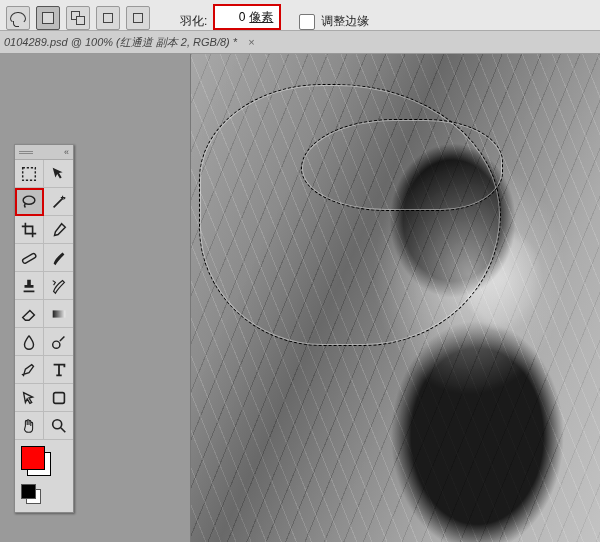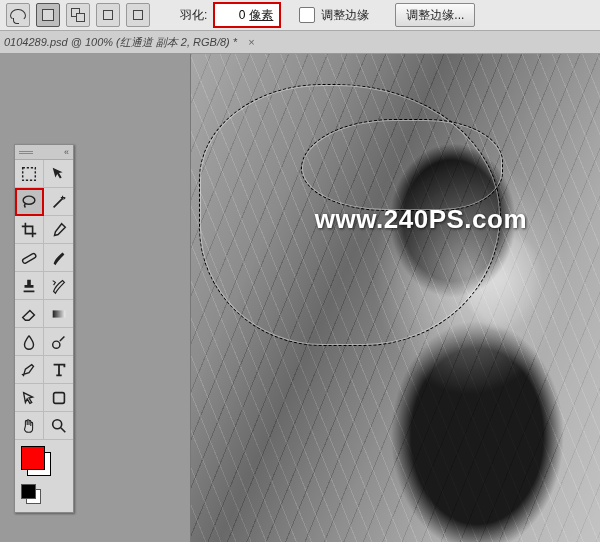--- a/index.html
+++ b/index.html
@@ -1,20 +1,20 @@
 <!DOCTYPE html>
 <html><head>
 <meta charset="utf-8">
 <style>
   html,body{margin:0;padding:0;width:600px;height:542px;overflow:hidden;
     font-family:"Microsoft YaHei","SimSun",sans-serif;font-size:12px;
     background:#b5b5b5;color:#222;}
   
   .optbar{height:30px;background:#e8e8e8;border-bottom:1px solid #aaa;
-    display:flex;align-items:center;padding:0 6px;gap:6px;}
+    display:flex;align-items:flex-end;padding:0 6px;gap:6px;}
   .ico-btn{width:22px;height:22px;border:1px solid #999;background:#d9d9d9;
     display:flex;align-items:center;justify-content:center;border-radius:2px;}
   .ico-btn.sel{background:#bdbdbd;border-color:#555;}
   .ico-sq{width:12px;height:12px;border:1.5px solid #444;background:#d9d9d9;box-sizing:border-box;}
   .dbl-sq{position:relative;width:14px;height:14px;}
   .dbl-sq .s{position:absolute;width:9px;height:9px;border:1.5px solid #444;box-sizing:border-box;background:#d9d9d9;}
   .dbl-sq .s1{left:0;top:0;}
   .dbl-sq .s2{right:0;bottom:0;}
   .sm-sq{width:10px;height:10px;border:1.5px solid #444;box-sizing:border-box;}
   .lbl{color:#222;}
@@ -106,23 +106,20 @@
   <span style="width:18px"></span>
   <span class="lbl">羽化:</span>
   <div class="feather-box">
     <input value="0" style="">
     <span>像素</span>
   </div>
   <span style="width:6px"></span>
   <div class="chk"></div>
   <span class="lbl">调整边缘</span>
   <span style="width:14px"></span>
-  <div class="btn">
-    <span>调整边缘...</span>
-  </div>
 </div>
 
 <div class="tabbar">
   <span class="tab">
     <span>0104289.psd @ 100% (红通道 副本 2, RGB/8) *</span>
     <span class="x">×</span>
   </span>
 </div>
 
 <div class="workspace">
@@ -257,16 +254,15 @@
           </div>
       </div>
     </div>
   </div>
 
   <div class="canvas">
     <div class="photo"></div>
     <div class="grass"></div>
     <div class="marquee m1"></div>
     <div class="marquee m2"></div>
-    <div class="wm">www.240PS.com</div>
   </div>
 
 </div>
 
 </body></html>

